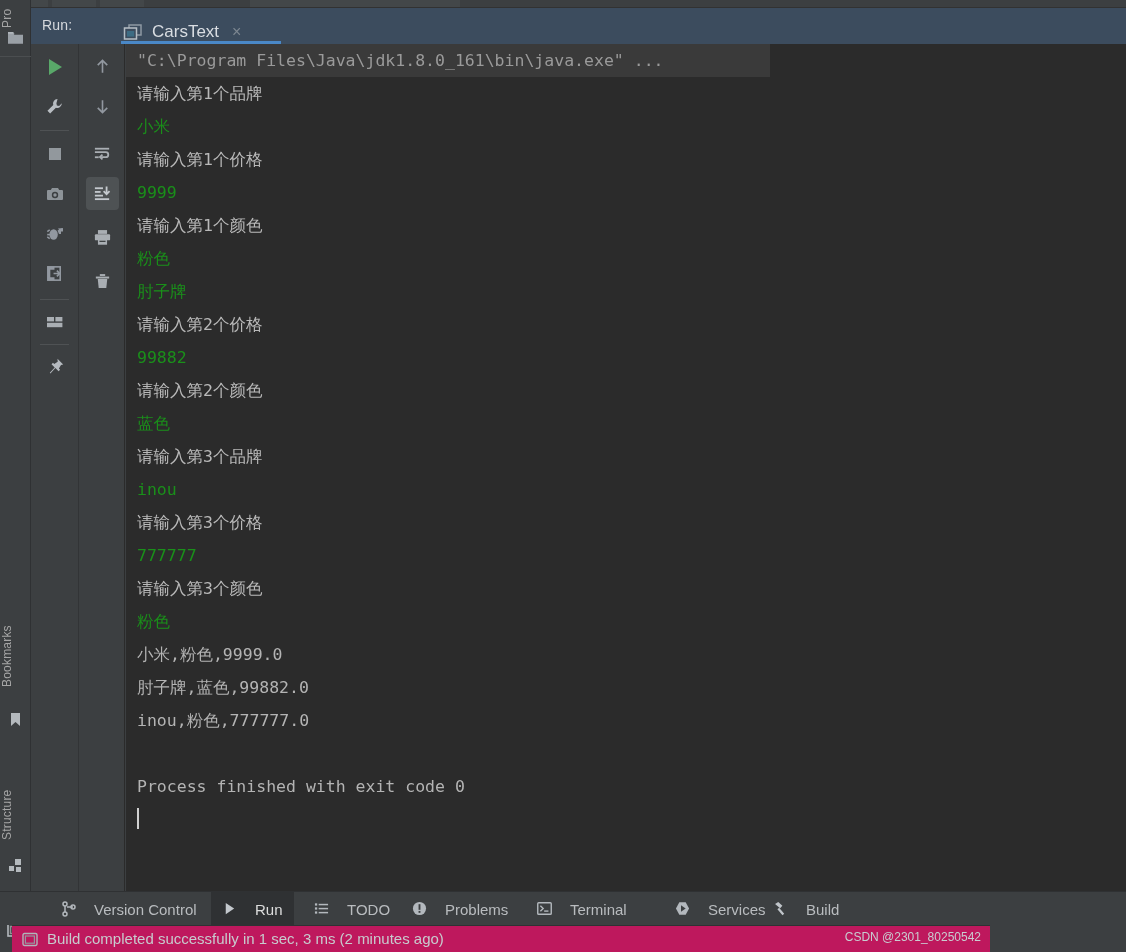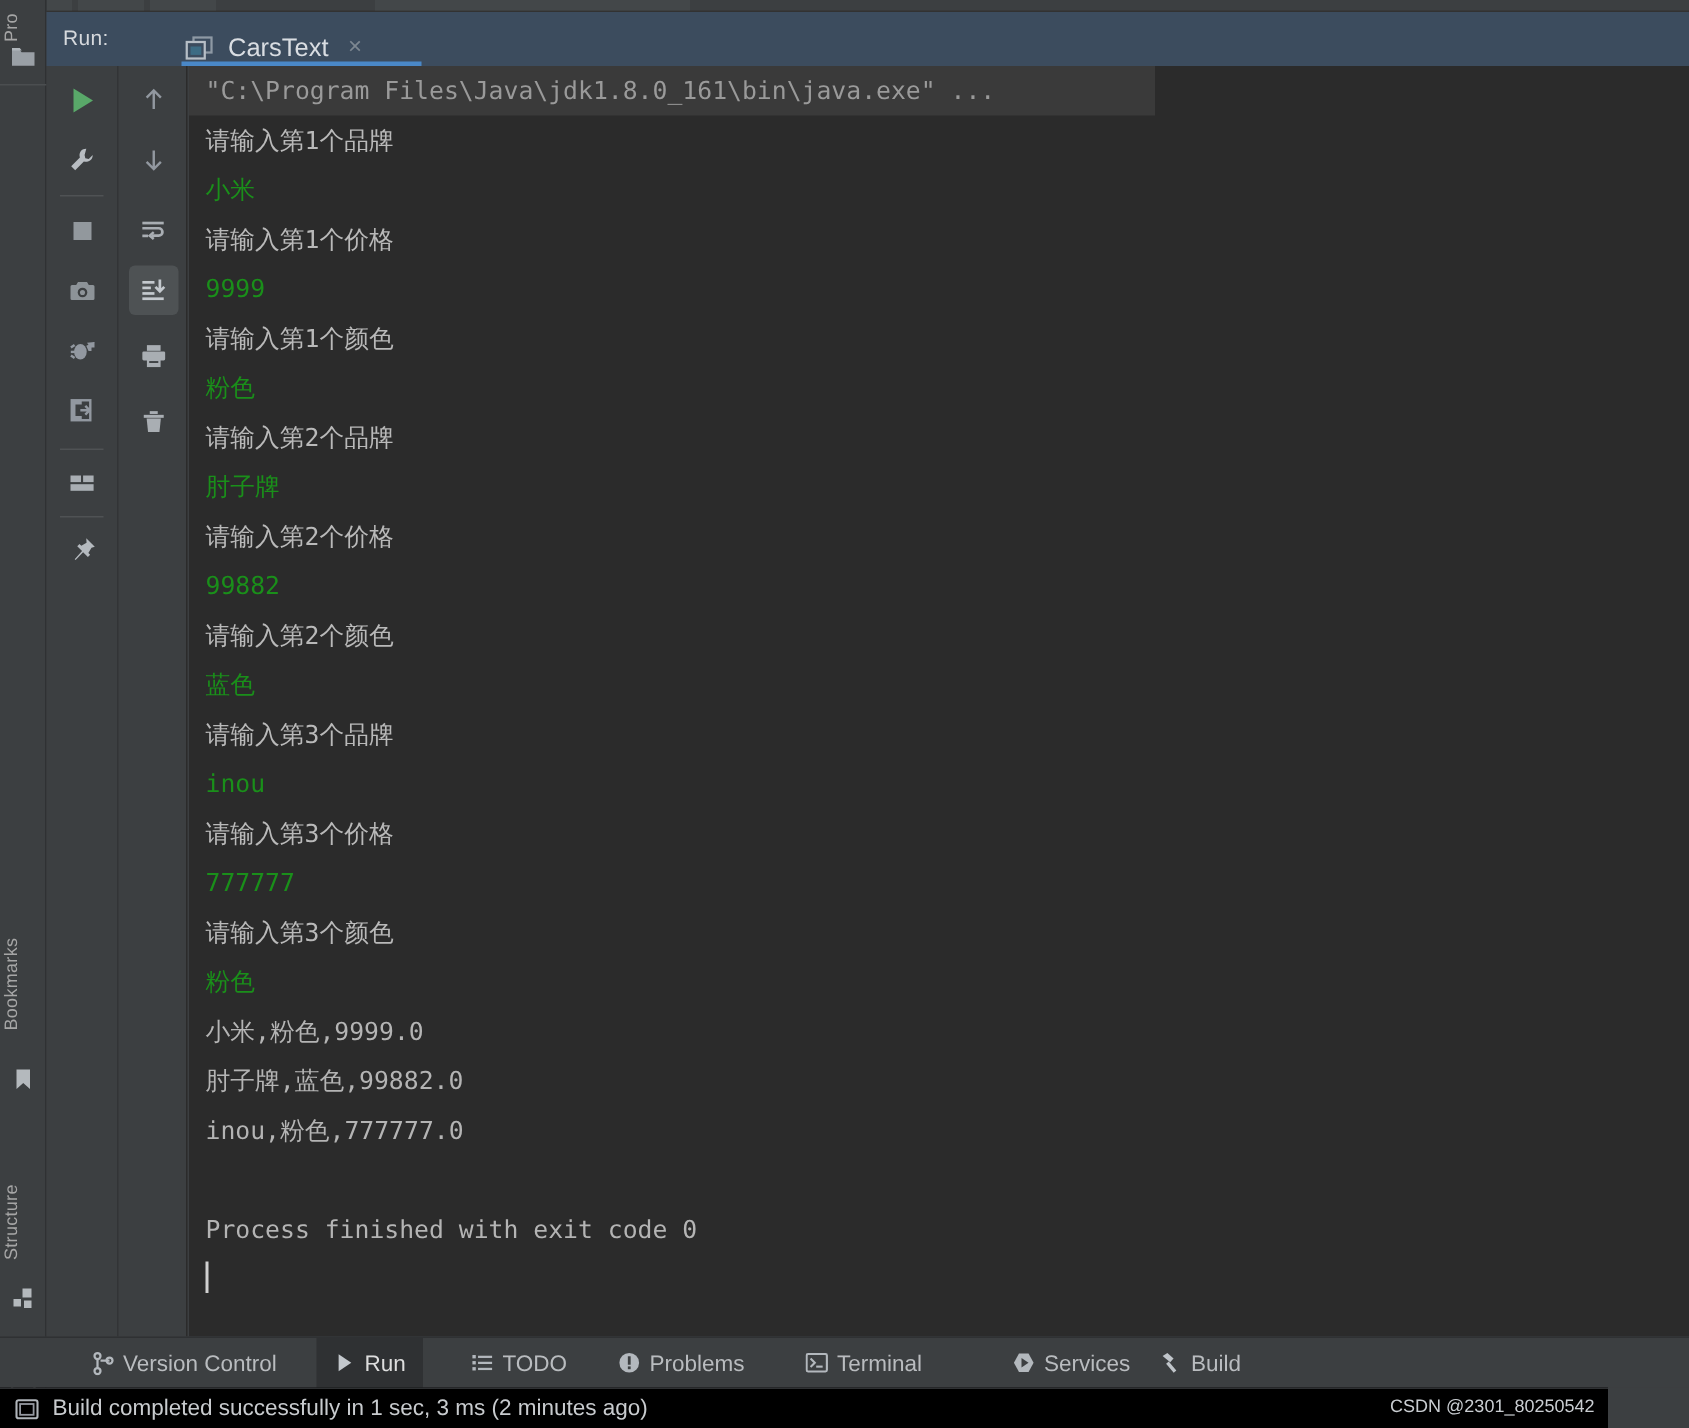--- a/index.html
+++ b/index.html
@@ -89,30 +89,30 @@
     background: #d0d0d0; vertical-align: -4px;
   }
 
   
   .bottom-bar {
     position: absolute; left: 0; top: 891px; width: 1126px; height: 34px;
     background: #3c3f41; border-top: 1px solid #2f3133;
   }
   .bt {
     position: absolute; top: 0; height: 34px;
-    display: flex; align-items: center; gap: 5px; padding: 0 11px;
+    display: flex; align-items: center; gap: 17px; padding: 0 11px;
     font-size: 15px; color: #b9bcbf; white-space: nowrap;
   }
   .bt.active { background: #2f3133; color: #ddd; }
   .bt-ico { width: 16px; height: 16px; display: inline-block; }
 
   
   .status-bar {
-    position: absolute; left: 0; top: 925px; width: 1072px; height: 27px;
-    background: #000000; border-top: 1px solid #2f3133;
+    position: absolute; left: 12px; top: 925px; width: 978px; height: 27px;
+    background: #be185d; border-top: 1px solid #2f3133;
   }
   .status-txt {
     position: absolute; left: 35px; top: 4px;
     font-size: 15px; color: #c8cbce; white-space: nowrap;
   }
   .status-ico { position: absolute; left: 10px; top: 6px; width: 16px; height: 15px; }
   .watermark {
     position: absolute; right: 9px; top: 4px;
     font-size: 12px; color: #c9cdd1; white-space: nowrap;
   }
@@ -309,21 +309,20 @@
 
   <div class="console">
     <div id="console-lines">
         <div class="cline cmd">"C:\Program Files\Java\jdk1.8.0_161\bin\java.exe" ...</div>
         <div class="cline prompt">请输入第1个品牌</div>
         <div class="cline input">小米</div>
         <div class="cline prompt">请输入第1个价格</div>
         <div class="cline input">9999</div>
         <div class="cline prompt">请输入第1个颜色</div>
         <div class="cline input">粉色</div>
-        <div class="cline prompt">请输入第2个品牌</div>
         <div class="cline input">肘子牌</div>
         <div class="cline prompt">请输入第2个价格</div>
         <div class="cline input">99882</div>
         <div class="cline prompt">请输入第2个颜色</div>
         <div class="cline input">蓝色</div>
         <div class="cline prompt">请输入第3个品牌</div>
         <div class="cline input">inou</div>
         <div class="cline prompt">请输入第3个价格</div>
         <div class="cline input">777777</div>
         <div class="cline prompt">请输入第3个颜色</div>

